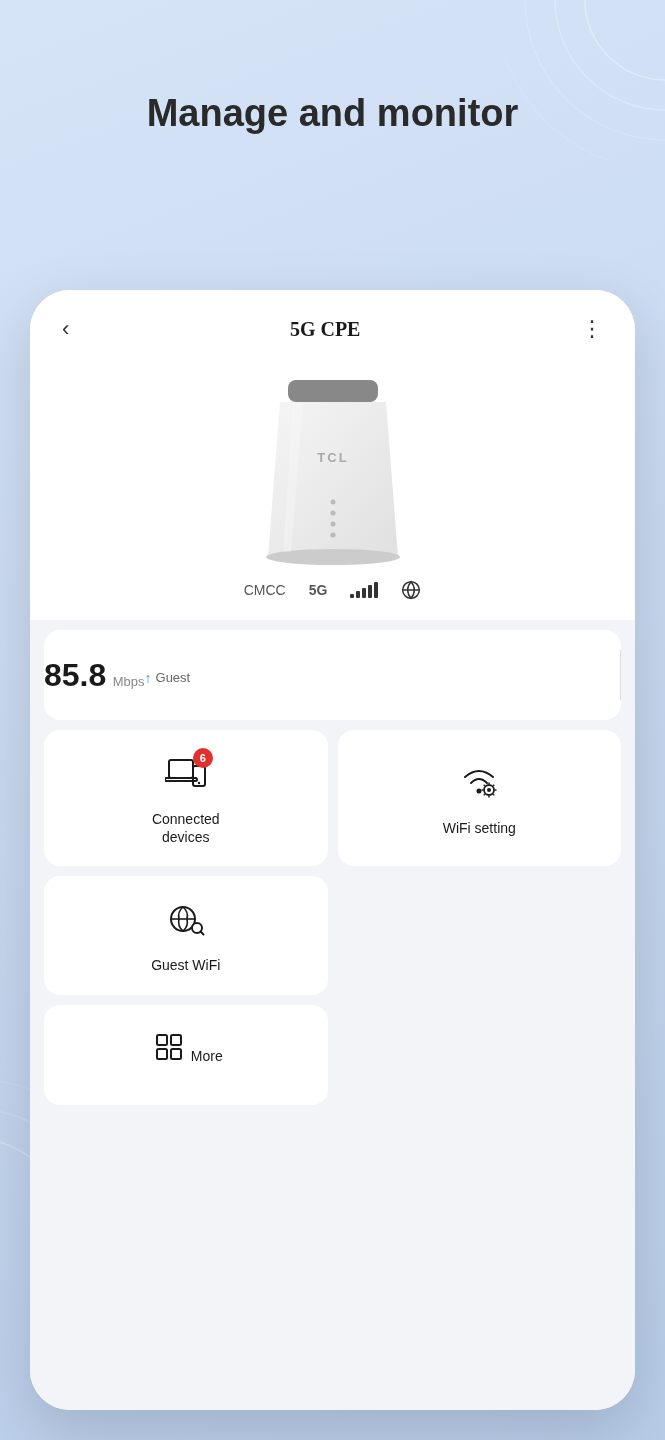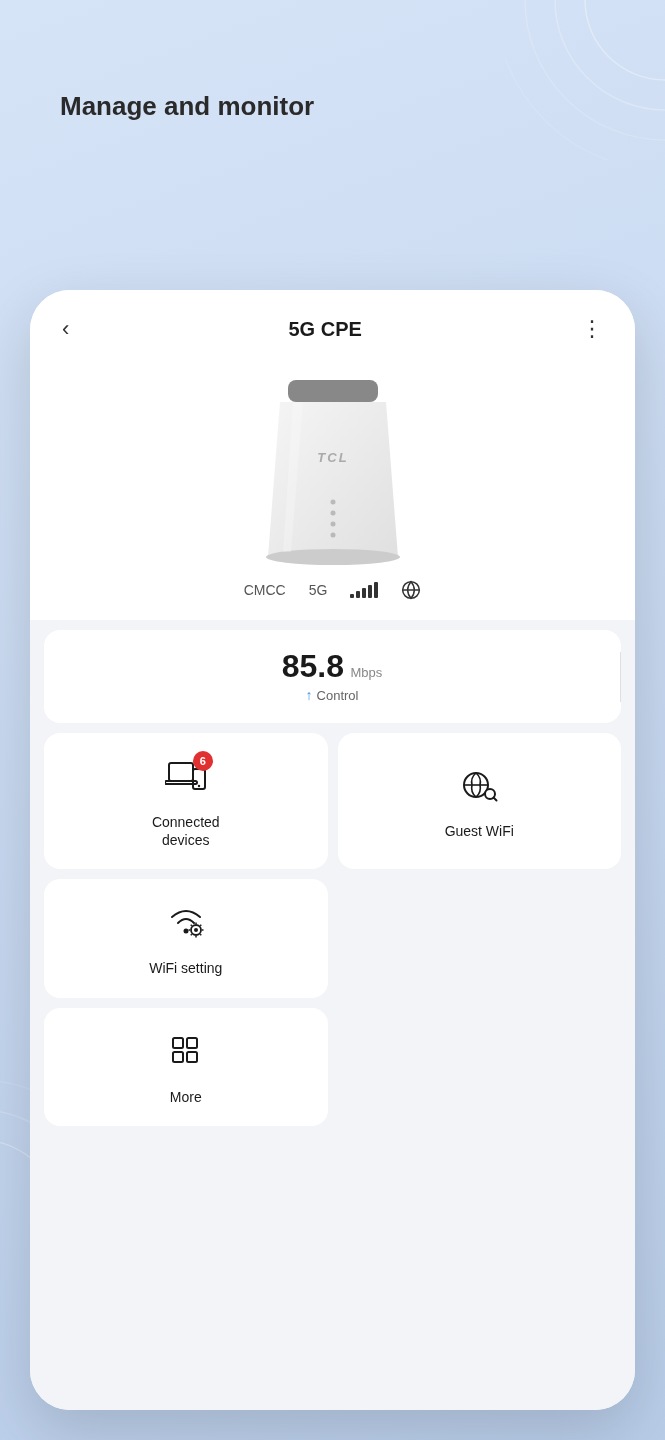--- a/index.html
+++ b/index.html
@@ -19,22 +19,22 @@
       background: linear-gradient(160deg, #d6e4f7 0%, #b8cce8 100%);
       position: relative;
       overflow: hidden;
     }
 
     .header-text {
       position: absolute;
       top: 90px;
       left: 0;
       right: 0;
-      text-align: left;
-      font-size: 26px;
+      text-align: center;
+      font-size: 38px;
       font-weight: 700;
       color: #2a2a2a;
       line-height: 1.25;
       padding: 0 60px;
     }
 
     .phone-container {
       position: absolute;
       top: 290px;
       left: 30px;
@@ -68,20 +68,21 @@
       font-size: 22px;
       color: #333;
       cursor: pointer;
       padding: 4px 8px;
     }
 
     .top-title {
       font-size: 20px;
       font-weight: 600;
       color: #1a1a1a;
+      font-family: Liberation Serif, serif;
     }
 
     .more-dots {
       font-size: 22px;
       color: #333;
       cursor: pointer;
       padding: 4px 8px;
     }
 
     
@@ -94,40 +95,39 @@
       flex-shrink: 0;
     }
 
     .device-image {
       width: 180px;
       height: 200px;
       position: relative;
       display: flex;
       align-items: flex-start;
       justify-content: center;
-      font-style: italic;
     }
 
     .device-status {
       display: flex;
       align-items: center;
       gap: 23px;
       margin-top: 8px;
     }
 
     .status-carrier {
       font-size: 14px;
       color: #555;
       font-weight: 500;
     }
 
     .status-5g {
       font-size: 14px;
       color: #555;
-      font-weight: 400;
+      font-weight: 700;
     }
 
     .signal-bars {
       display: flex;
       align-items: flex-end;
       gap: 2px;
       height: 16px;
     }
 
     .signal-bar {
@@ -149,21 +149,20 @@
       border-radius: 16px;
       display: flex;
       align-items: center;
       padding: 20px 0;
       flex-shrink: 0;
     }
 
     .speed-item {
       flex: 1;
       display: flex;
-      flex-direction: column;
       align-items: center;
     }
 
     .speed-value {
       font-size: 32px;
       font-weight: 700;
       color: #1a1a1a;
       line-height: 1;
     }
 
@@ -257,21 +256,21 @@
       margin-top: 10px;
       display: grid;
       grid-template-columns: 1fr 1fr;
       gap: 10px;
     }
 
     .bottom-card {
       background: #fff;
       border-radius: 16px;
       display: flex;
-      flex-direction: column;
+      flex-direction: row;
       align-items: center;
       justify-content: center;
       padding: 24px 16px 20px;
       cursor: pointer;
     }
 
     
     .deco-lines-tr {
       position: absolute;
       top: -20px;
@@ -369,57 +368,41 @@
       </div>
 
       <div class="speed-card">
         <div class="speed-item">
           <div>
             <span class="speed-value">85.8</span>
             <span class="speed-unit">Mbps</span>
           </div>
           <div class="speed-label">
             <span class="upload-arrow">↑</span>
-            <span>Control</span>
+            <span>Guest</span>
           </div>
         </div>
         <div class="speed-divider"></div>
       </div>
 
       <div class="grid-section">
 
         <div class="grid-card">
           <div class="card-icon">
             <svg width="42" height="38" viewBox="0 0 42 38" fill="none" xmlns="http://www.w3.org/2000/svg">
 
               <rect x="4" y="6" width="24" height="18" rx="2" stroke="#1a1a1a" stroke-width="2" fill="none"></rect>
               <rect x="0" y="24" width="32" height="3" rx="1.5" stroke="#1a1a1a" stroke-width="2" fill="none"></rect>
 
               <rect x="28" y="12" width="12" height="20" rx="2" stroke="#1a1a1a" stroke-width="2" fill="none"></rect>
               <circle cx="34" cy="29" r="1.2" fill="#1a1a1a"></circle>
             </svg>
             <span class="badge">6</span>
           </div>
           <span class="card-label">Connected<br>devices</span>
-        </div>
-
-        <div class="grid-card">
-          <div class="card-icon">
-            <svg width="42" height="38" viewBox="0 0 42 38" fill="none" xmlns="http://www.w3.org/2000/svg">
-
-              <circle cx="18" cy="19" r="12" stroke="#1a1a1a" stroke-width="2" fill="none"></circle>
-              <line x1="6" y1="19" x2="30" y2="19" stroke="#1a1a1a" stroke-width="1.6"></line>
-              <path d="M18 7a12 12 0 0 1 4 12 12 12 0 0 1-4 12" stroke="#1a1a1a" stroke-width="1.6" fill="none"></path>
-              <path d="M18 7a12 12 0 0 0-4 12 12 12 0 0 0 4 12" stroke="#1a1a1a" stroke-width="1.6" fill="none"></path>
-
-              <circle cx="32" cy="28" r="5" stroke="#1a1a1a" stroke-width="2" fill="white"></circle>
-              <line x1="35.5" y1="31.5" x2="38.5" y2="34.5" stroke="#1a1a1a" stroke-width="2" stroke-linecap="round"></line>
-            </svg>
-          </div>
-          <span class="card-label">Guest WiFi</span>
         </div>
 
         <div class="grid-card">
           <div class="card-icon">
             <svg width="42" height="38" viewBox="0 0 42 38" fill="none" xmlns="http://www.w3.org/2000/svg">
 
               <path d="M21 28 L21 28" stroke="#1a1a1a" stroke-width="2.5" stroke-linecap="round"></path>
               <circle cx="21" cy="28" r="2.5" fill="#1a1a1a"></circle>
               <path d="M13 20 Q21 12 29 20" stroke="#1a1a1a" stroke-width="2" fill="none" stroke-linecap="round"></path>
               <path d="M7 14 Q21 2 35 14" stroke="#1a1a1a" stroke-width="2" fill="none" stroke-linecap="round"></path>
@@ -432,20 +415,36 @@
               <line x1="37" y1="27" x2="38.5" y2="27" stroke="#1a1a1a" stroke-width="1.5"></line>
               <line x1="26.8" y1="22.8" x2="25.7" y2="21.7" stroke="#1a1a1a" stroke-width="1.5"></line>
               <line x1="35.2" y1="31.2" x2="36.3" y2="32.3" stroke="#1a1a1a" stroke-width="1.5"></line>
               <line x1="35.2" y1="22.8" x2="36.3" y2="21.7" stroke="#1a1a1a" stroke-width="1.5"></line>
               <line x1="26.8" y1="31.2" x2="25.7" y2="32.3" stroke="#1a1a1a" stroke-width="1.5"></line>
             </svg>
           </div>
           <span class="card-label">WiFi setting</span>
         </div>
 
+        <div class="grid-card">
+          <div class="card-icon">
+            <svg width="42" height="38" viewBox="0 0 42 38" fill="none" xmlns="http://www.w3.org/2000/svg">
+
+              <circle cx="18" cy="19" r="12" stroke="#1a1a1a" stroke-width="2" fill="none"></circle>
+              <line x1="6" y1="19" x2="30" y2="19" stroke="#1a1a1a" stroke-width="1.6"></line>
+              <path d="M18 7a12 12 0 0 1 4 12 12 12 0 0 1-4 12" stroke="#1a1a1a" stroke-width="1.6" fill="none"></path>
+              <path d="M18 7a12 12 0 0 0-4 12 12 12 0 0 0 4 12" stroke="#1a1a1a" stroke-width="1.6" fill="none"></path>
+
+              <circle cx="32" cy="28" r="5" stroke="#1a1a1a" stroke-width="2" fill="white"></circle>
+              <line x1="35.5" y1="31.5" x2="38.5" y2="34.5" stroke="#1a1a1a" stroke-width="2" stroke-linecap="round"></line>
+            </svg>
+          </div>
+          <span class="card-label">Guest WiFi</span>
+        </div>
+
       </div>
 
       <div class="bottom-row">
         <div class="bottom-card">
           <div class="card-icon">
             <svg width="42" height="38" viewBox="0 0 42 38" fill="none" xmlns="http://www.w3.org/2000/svg">
 
               <rect x="8" y="6" width="10" height="10" rx="1.5" stroke="#1a1a1a" stroke-width="2" fill="none"></rect>
               <rect x="22" y="6" width="10" height="10" rx="1.5" stroke="#1a1a1a" stroke-width="2" fill="none"></rect>
               <rect x="8" y="20" width="10" height="10" rx="1.5" stroke="#1a1a1a" stroke-width="2" fill="none"></rect>

